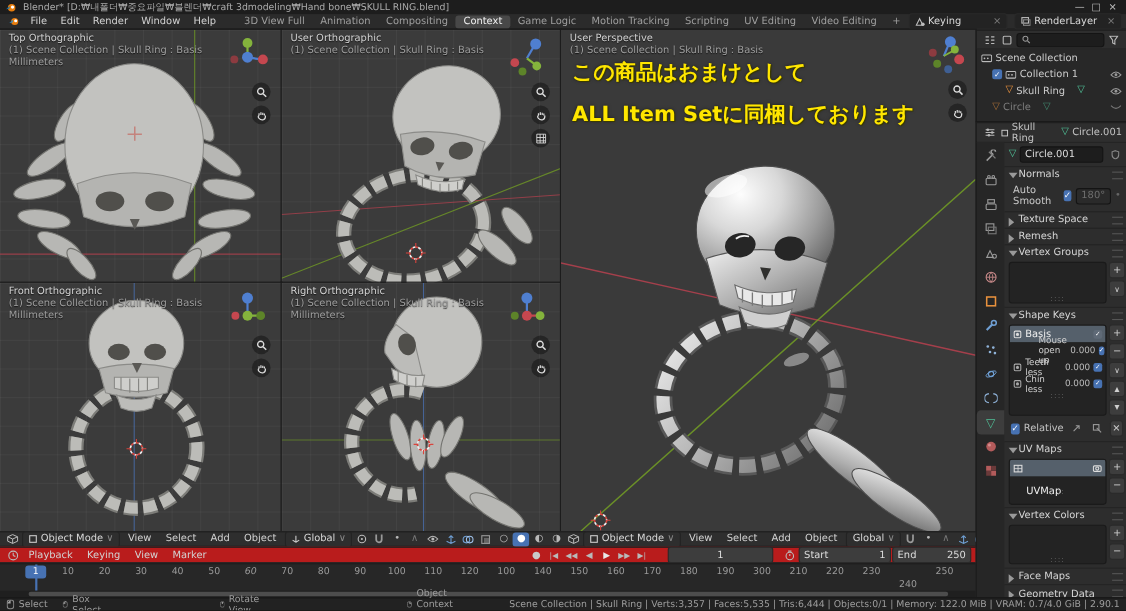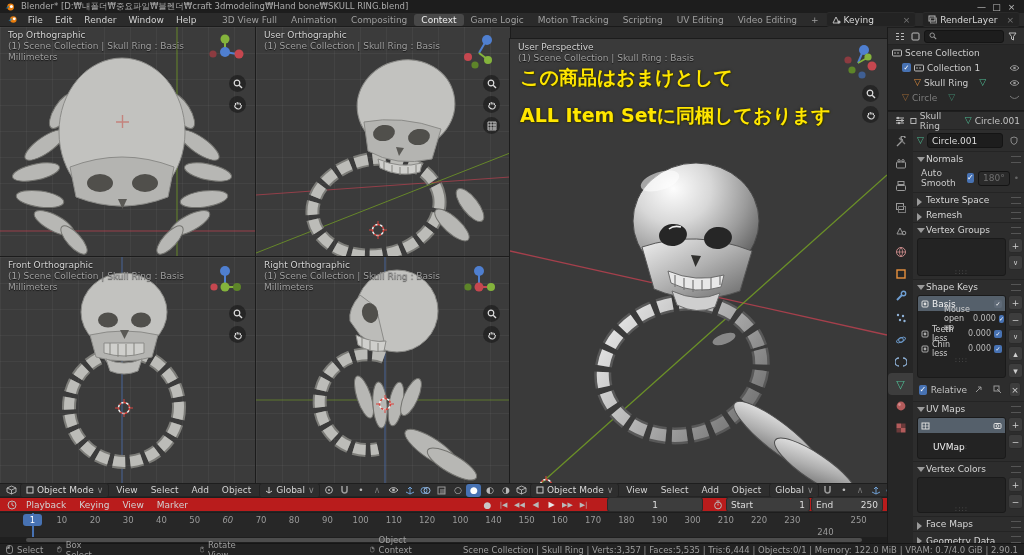--- a/index.html
+++ b/index.html
@@ -321,21 +321,21 @@
           <line x1="6.2" y1="6.2" x2="9" y2="9" stroke="#ddd" stroke-width="1.4"></line>
         </svg>
     </div>
     <div class="corner circbtn" style="right:10px;top:69px;">
       <svg width="10" height="10" viewBox="0 0 10 10">
           <path d="M2.5 5 V3 M4.2 4.5 V2 M5.9 4.5 V2.4 M7.4 5 V3.2 M2.5 5 q-1.5 1 0 2.6 q1.6 1.8 4 1.2 q2 -.6 1.8 -3.8" fill="none" stroke="#ddd" stroke-width="1.1"></path>
         </svg>
     </div>
   </div>
 
-  <div class="abs vp" style="left:510px;top:27px;width:377px;height:456px;background-image:none;background:#3a3a3a;margin-top:12px;">
+  <div class="abs vp" style="left:510px;top:27px;width:377px;height:456px;background-image:none;background:#3a3a3a;">
     <div class="vp-label">
       <div class="vname">User Perspective</div>
       <div class="ctx">(1) Scene Collection | Skull Ring : Basis</div>
     </div>
     <div class="overlaytxt" style="top:26px;">この商品はおまけとして</div>
     <div class="overlaytxt" style="top:64px;">ALL Item Setに同梱しております</div>
     <svg class="abs" width="377" height="456" viewBox="0 0 377 456">
       <defs>
         <radialGradient id="skullrg" cx="32%" cy="22%" r="85%">
           <stop offset="0%" stop-color="#fdfdfd"></stop>

